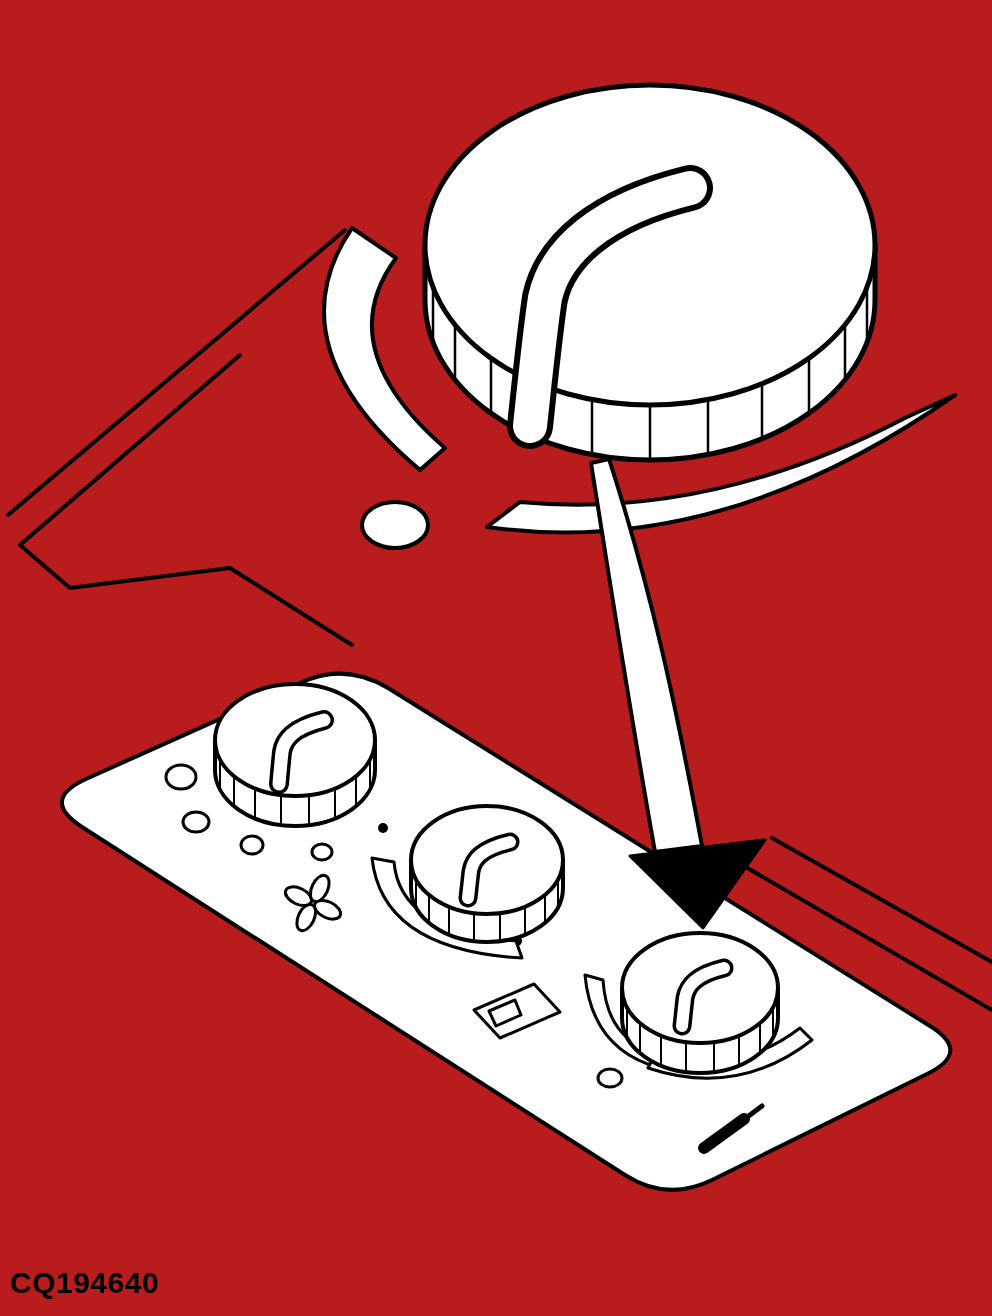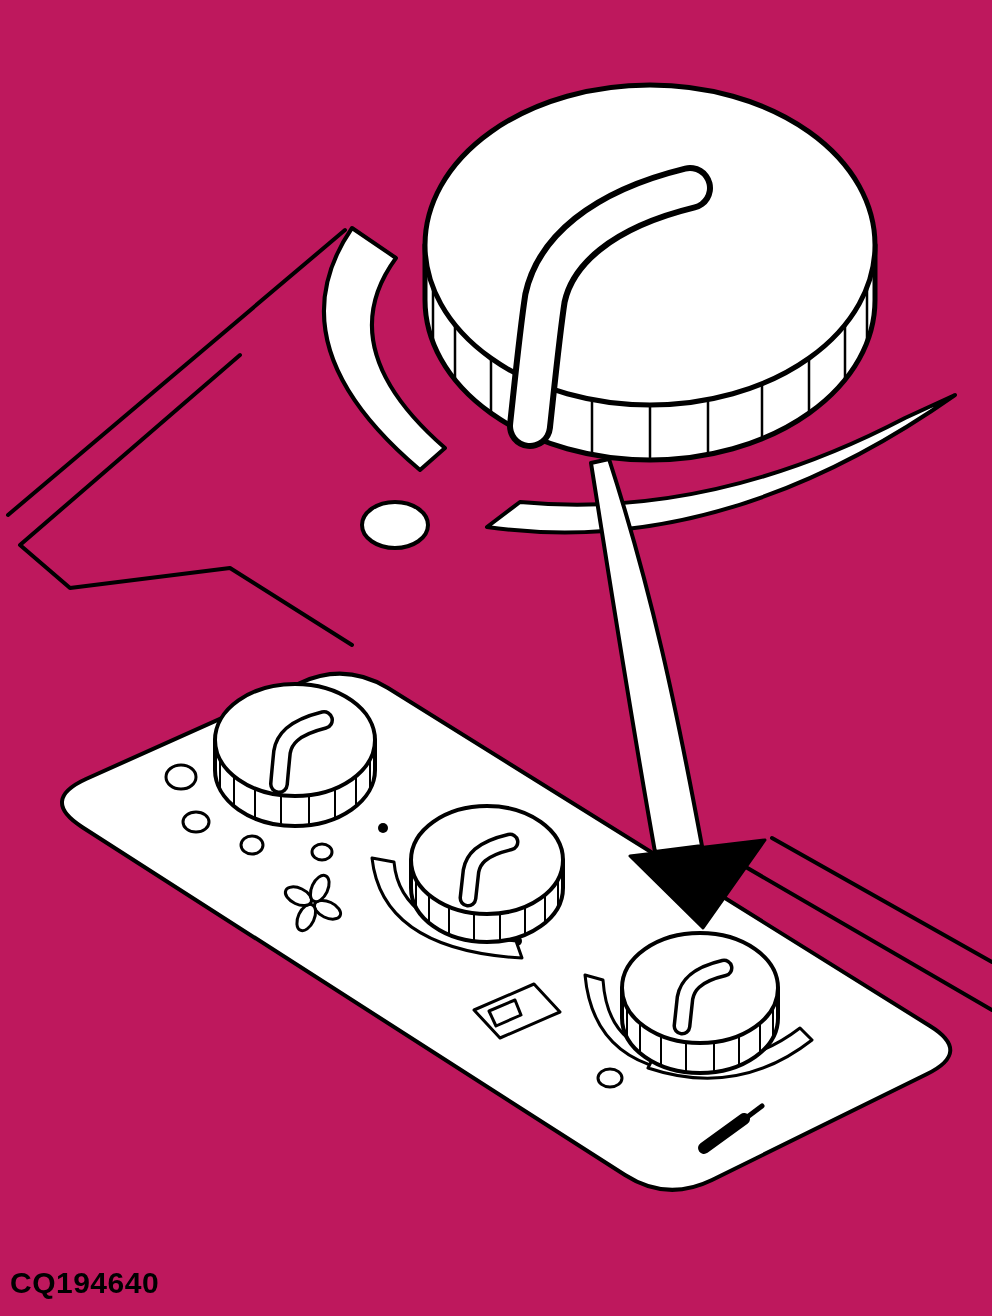--- a/index.html
+++ b/index.html
@@ -5,21 +5,21 @@
   html, body {
     margin: 0;
     padding: 0;
     background: #ffffff;
     font-family: "Liberation Sans", sans-serif;
   }
   .figure-wrap {
     position: relative;
     width: 992px;
     height: 1316px;
-    background: #be185d;
+    background: #b91c1c;
     overflow: hidden;
     text-align: right;
   }
   .figure-wrap svg {
     position: absolute;
     top: 0;
     left: 0;
   }
   .figure-caption {
     position: absolute;

